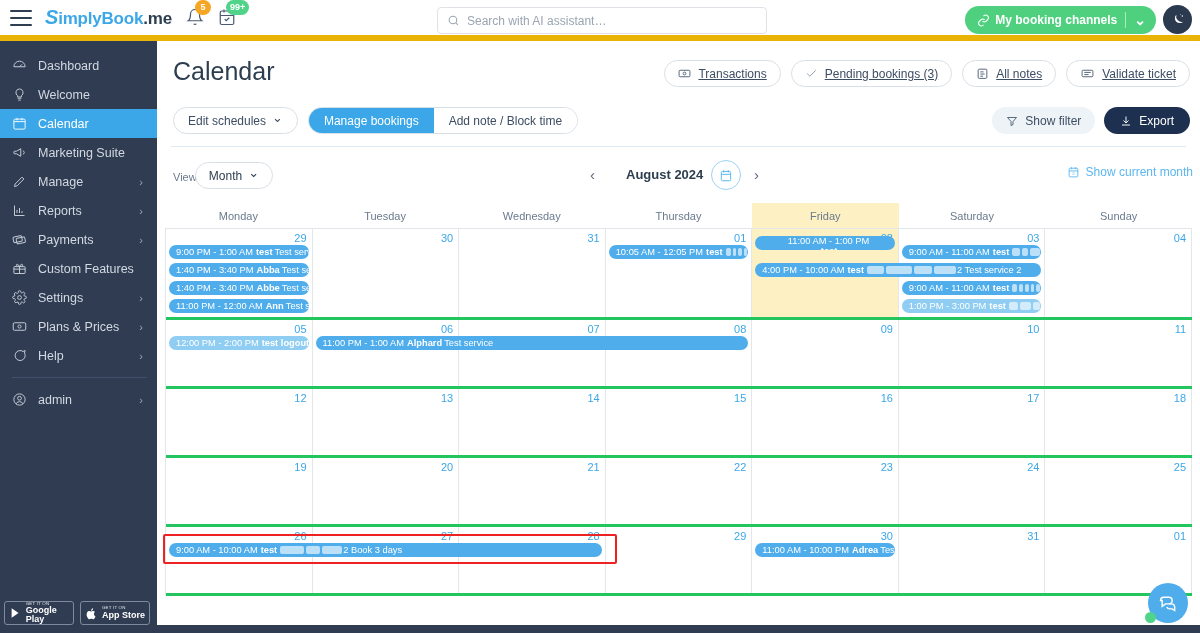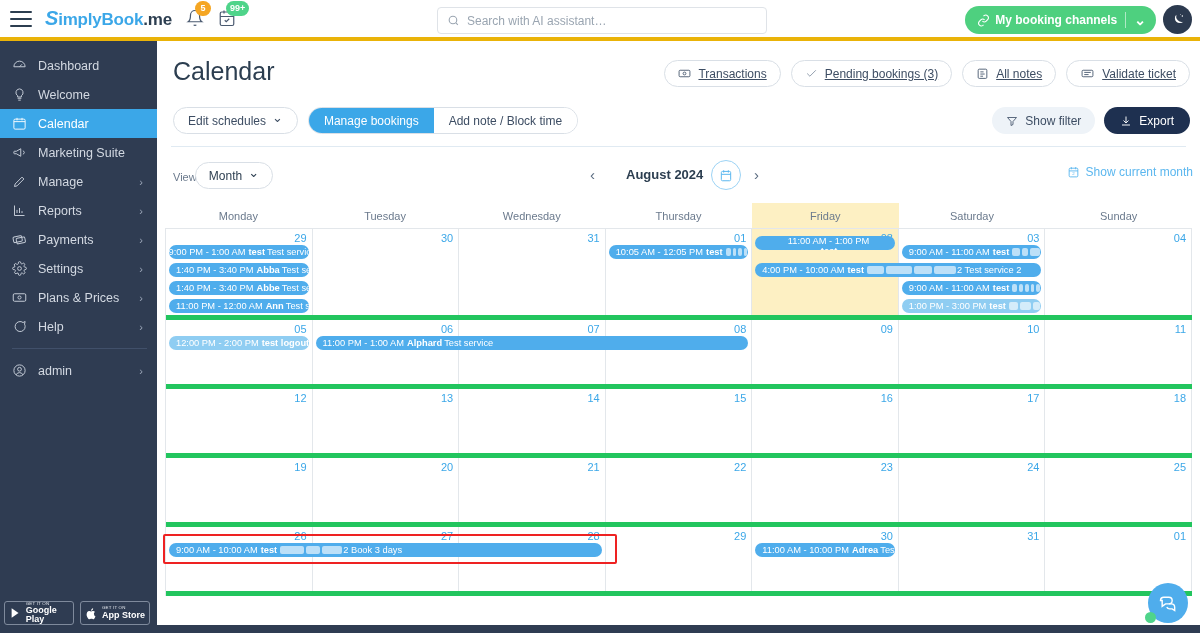--- a/index.html
+++ b/index.html
@@ -8,21 +8,21 @@
     font-family: "Liberation Sans", sans-serif;
     background: #ffffff;
     overflow: hidden;
   }
   body { position: relative; }
 
   
   .topbar {
     position: absolute; top: 0; left: 0; width: 1200px; height: 41px;
     background: #ffffff;
-    border-bottom: 4px solid #eab308;
+    border-bottom: 6px solid #eab308;
     display: flex; align-items: center;
     z-index: 30;
   }
   .hamburger { margin-left: 10px; width: 22px; height: 16px; display:flex; flex-direction:column; justify-content:space-between; cursor:pointer; }
   .hamburger span { display:block; height:2px; background:#2c3e50; border-radius:1px; }
   .logo { margin-left: 13px; font-size: 17px; font-weight: 700; letter-spacing: -0.2px; white-space: nowrap; }
   .logo .s { color: #3ba7e8; font-size: 20px; font-style: italic; font-weight: 700; }
   .logo .blue { color: #3ba7e8; }
   .logo .dark { color: #2c3e50; }
 
@@ -142,21 +142,21 @@
 
   
   .cal { position:absolute; left:8px; top:162px; width:1027px; height:460px; }
   .cal-head { display:flex; height:26px; border-bottom:1px solid #e3e7eb; }
   .cal-head .ch {
     flex:1; text-align:center; font-size:11px; color:#6b7a8d;
     display:flex; align-items:center; justify-content:center;
   }
   .cal-head .ch.wknd-hl { background:#fdf0c3; }
   .cal-body { border-left:1px solid #e3e7eb; }
-  .week { display:flex; border-bottom:5px solid #22c55e; position:relative; }
+  .week { display:flex; border-bottom:3px solid #22c55e; position:relative; }
   .week.w0 { height:91px; }
   .week.w1 { height:69px; }
   .week.w2 { height:69px; }
   .week.w3 { height:69px; }
   .week.w4 { height:69px; }
   .day {
     flex:1; border-right:1px solid #e3e7eb; position:relative; min-width:0;
   }
   .day.hl { background:#fdf0c3; }
   .daynum { position:absolute; right:5px; top:3px; font-size:11px; color:#3ba7e8; }
@@ -314,20 +314,30 @@
       <span class="ico">
         <svg width="15" height="15" viewBox="0 0 24 24" fill="none" stroke="#cfd6e0" stroke-width="1.6">
             <rect x="2" y="7" width="14" height="9" rx="2" transform="rotate(-12 9 11)"></rect>
             <rect x="7" y="9" width="14" height="9" rx="2" transform="rotate(-12 14 13)"></rect>
           </svg>
       </span>
       <span class="lbl">Payments</span>
       <span class="chev">›</span>
     </div>
 
+    <div class="nav-item">
+      <span class="ico">
+        <svg width="15" height="15" viewBox="0 0 24 24" fill="none" stroke="#cfd6e0" stroke-width="1.6">
+            <rect x="3" y="9" width="18" height="11" rx="1"></rect>
+            <path d="M12 9v11M3 13h18"></path>
+            <path d="M12 9S10 4 7.5 5.5 9 9 12 9zM12 9s2-5 4.5-3.5S15 9 12 9z"></path>
+          </svg>
+      </span>
+      <span class="lbl">Custom Features</span>
+    </div>
 
     <div class="nav-item">
       <span class="ico">
         <svg width="15" height="15" viewBox="0 0 24 24" fill="none" stroke="#cfd6e0" stroke-width="1.6">
             <circle cx="12" cy="12" r="3"></circle>
             <path d="M19.4 15a1.6 1.6 0 0 0 .3 1.8l.1.1a2 2 0 1 1-2.8 2.8l-.1-.1a1.6 1.6 0 0 0-2.7 1.1V21a2 2 0 1 1-4 0v-.1A1.6 1.6 0 0 0 7.9 19.4l-.1.1A2 2 0 1 1 5 16.7l.1-.1a1.6 1.6 0 0 0-1.1-2.7H3a2 2 0 1 1 0-4h.1A1.6 1.6 0 0 0 4.6 7.9l-.1-.1A2 2 0 1 1 7.3 5l.1.1a1.6 1.6 0 0 0 2.7-1.1V3a2 2 0 1 1 4 0v.1a1.6 1.6 0 0 0 2.7 1.1l.1-.1A2 2 0 1 1 19.7 7l-.1.1a1.6 1.6 0 0 0 1.1 2.7H21a2 2 0 1 1 0 4h-.1a1.6 1.6 0 0 0-1.5 1.3z"></path>
           </svg>
       </span>
       <span class="lbl">Settings</span>
       <span class="chev">›</span>
@@ -509,21 +519,21 @@
           <div class="day hl">
             <div class="daynum">08</div>
           </div>
           <div class="day">
             <div class="daynum">03</div>
           </div>
           <div class="day">
             <div class="daynum">04</div>
           </div>
           <div class="evlayer">
-            <div class="ev" style="left: 3px; width: 139.571px; top: 16px; justify-content: center;">
+            <div class="ev" style="left: 3px; width: 139.571px; top: 16px;">
               <span>9:00 PM - 1:00 AM</span>
               <b>test</b>
               <span> Test service</span>
             </div>
             <div class="ev" style="left: 3px; width: 139.571px; top: 34px;">
               <span>1:40 PM - 3:40 PM</span>
               <b>Abba</b>
               <span> Test service</span>
             </div>
             <div class="ev" style="left: 3px; width: 139.571px; top: 52px;">

